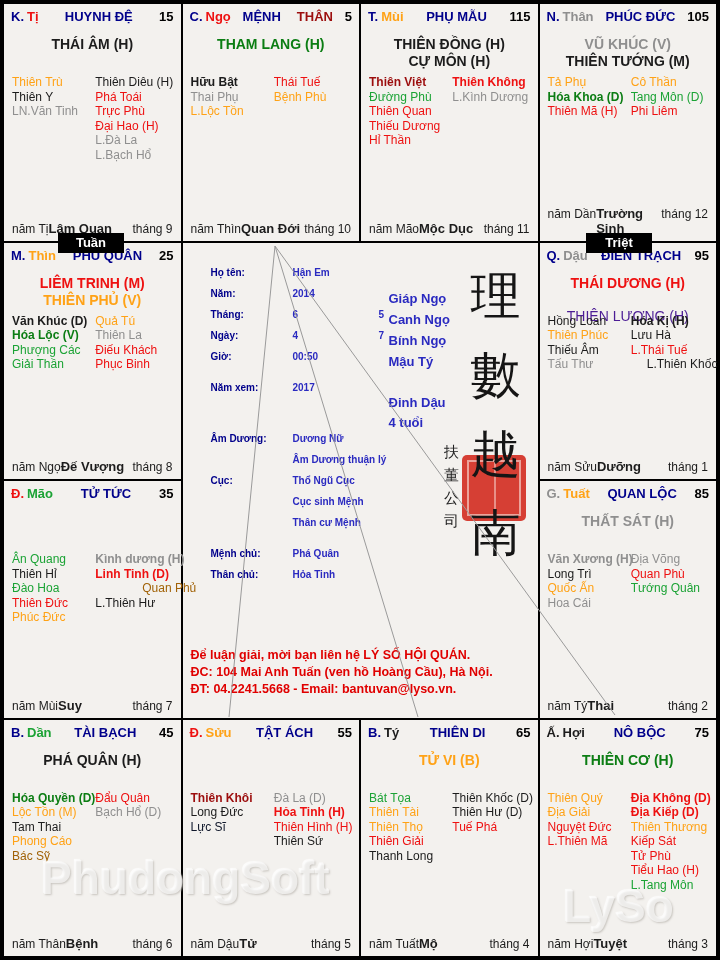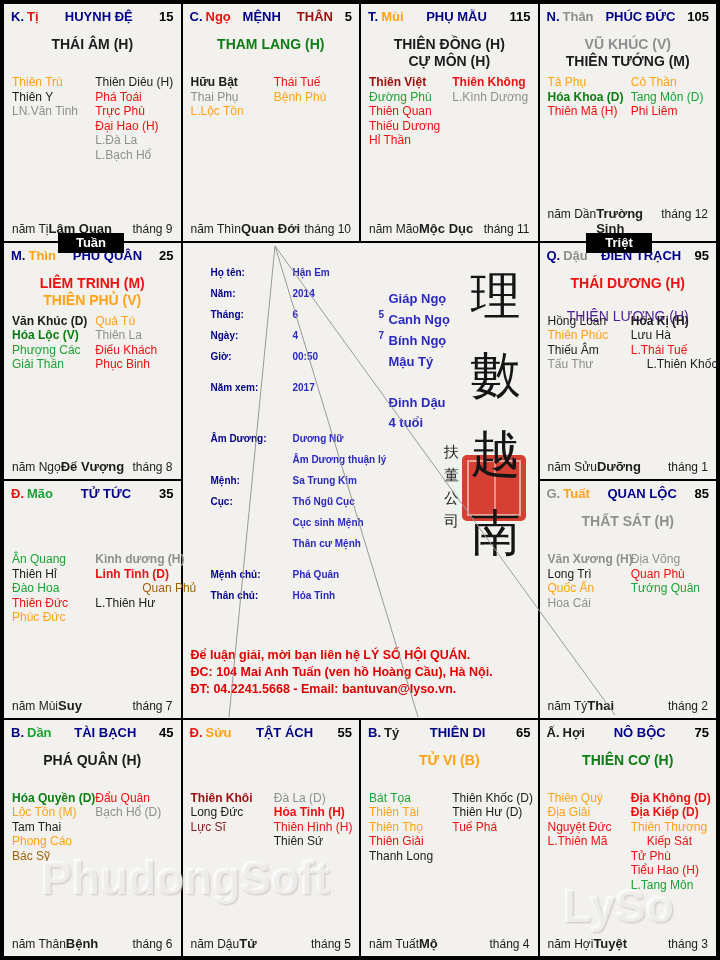--- a/index.html
+++ b/index.html
@@ -92,24 +92,20 @@
           <div class="c-gap"></div>
           <div class="c-row">
             <span class="c-label">Âm Dương:</span>
             <span class="c-value">Dương Nữ</span>
           </div>
           <div class="c-row">
             <span class="c-label"></span>
             <span class="c-value">Âm Dương thuận lý</span>
           </div>
           <div class="c-row">
-            <span class="c-label">Mệnh:</span>
-            <span class="c-value">Sa Trung Kim</span>
-          </div>
-          <div class="c-row">
             <span class="c-label">Cục:</span>
             <span class="c-value">Thổ Ngũ Cục</span>
           </div>
           <div class="c-row">
             <span class="c-label"></span>
             <span class="c-value">Cục sinh Mệnh</span>
           </div>
           <div class="c-row">
             <span class="c-label"></span>
             <span class="c-value">Thân cư Mệnh</span>
@@ -445,21 +441,21 @@
       <span class="title">
             <span>TẬT ÁCH</span>
           </span>
       <span class="num">55</span>
     </div>
     <div class="mains"></div>
     <div class="cols">
       <div class="col left">
             <div class="star" style="color: rgb(156, 13, 13); font-weight: bold;">Thiên Khôi</div>
             <div class="star" style="color: rgb(28, 28, 28);">Long Đức</div>
-            <div class="star" style="color: #7f1d1d;">Lực Sĩ</div>
+            <div class="star" style="color: #0f172a;">Lực Sĩ</div>
           </div>
       <div class="col right">
             <div class="star" style="color: rgb(143, 143, 143);">Đà La (D)</div>
             <div class="star" style="color: rgb(238, 17, 17); font-weight: bold;">Hỏa Tinh (H)</div>
             <div class="star" style="color: rgb(238, 17, 17);">Thiên Hình (H)</div>
             <div class="star" style="color: rgb(28, 28, 28);">Thiên Sứ</div>
           </div>
     </div>
     <div class="foot">
       <span class="nam">năm Dậu</span>
@@ -515,21 +511,21 @@
       <div class="col left">
             <div class="star" style="color: rgb(255, 162, 22);">Thiên Quý</div>
             <div class="star" style="color: rgb(255, 162, 22);">Địa Giải</div>
             <div class="star" style="color: rgb(238, 17, 17);">Nguyệt Đức</div>
             <div class="star" style="color: rgb(238, 17, 17);">L.Thiên Mã</div>
           </div>
       <div class="col right">
             <div class="star" style="color: rgb(238, 17, 17); font-weight: bold;">Địa Không (D)</div>
             <div class="star" style="color: rgb(238, 17, 17); font-weight: bold;">Địa Kiếp (D)</div>
             <div class="star" style="color: rgb(255, 162, 22);">Thiên Thương</div>
-            <div class="star" style="color: rgb(238, 17, 17); margin-left: 16px;">Kiếp Sát</div>
+            <div class="star" style="color: rgb(238, 17, 17);">Kiếp Sát</div>
             <div class="star" style="color: rgb(238, 17, 17);">Tử Phù</div>
             <div class="star" style="color: rgb(238, 17, 17);">Tiểu Hao (H)</div>
             <div class="star" style="color: rgb(27, 163, 53);">L.Tang Môn</div>
           </div>
     </div>
     <div class="foot">
       <span class="nam">năm Hợi</span>
       <span class="stage">Tuyệt</span>
       <span class="thang">tháng 3</span>
     </div>

